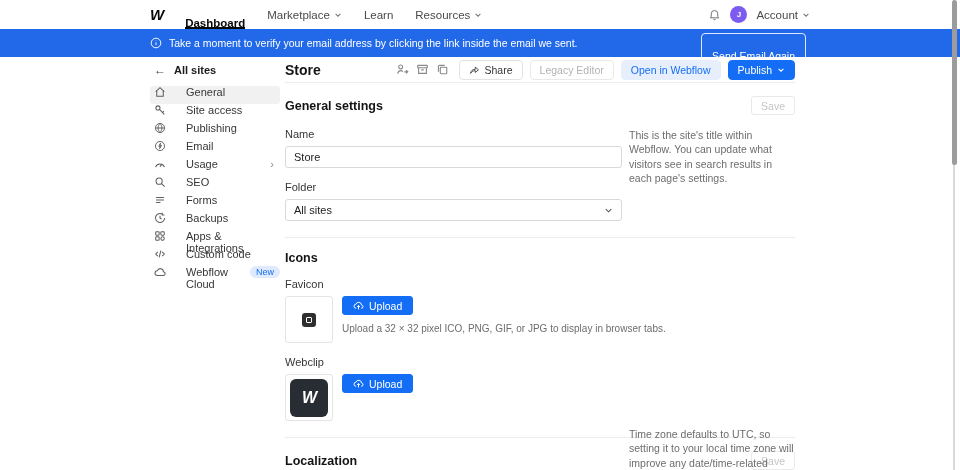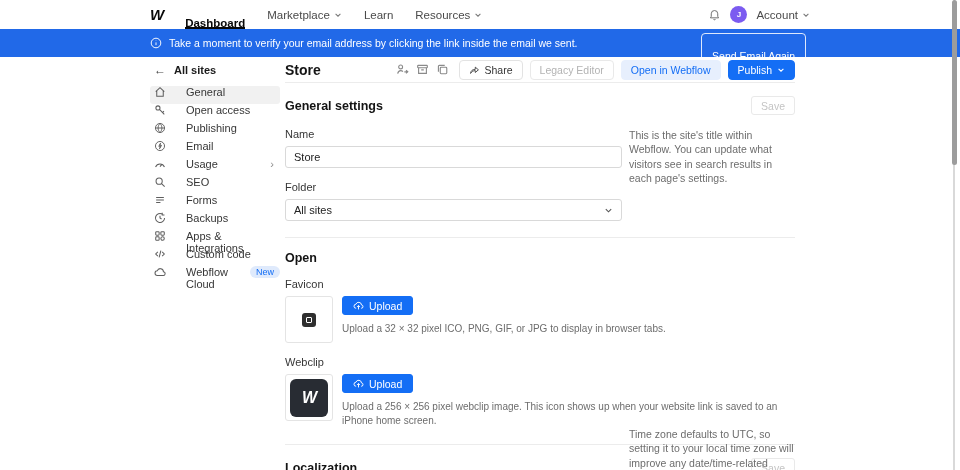--- a/index.html
+++ b/index.html
@@ -143,21 +143,21 @@
         <svg class="side-ico" viewBox="0 0 14 14" fill="none" stroke="currentColor" stroke-width="1.2">
             <path d="M2 6.5L7 2l5 4.5M3.2 5.8V12h7.6V5.8"></path>
           </svg>
         <span>General</span>
       </div>
       <div class="side-item">
         <svg class="side-ico" viewBox="0 0 14 14" fill="none" stroke="currentColor" stroke-width="1.2">
             <circle cx="4.6" cy="4.6" r="2.4"></circle>
             <path d="M6.4 6.4L12 12M10 10l1.6-1.6"></path>
           </svg>
-        <span>Open access</span>
+        <span>Site access</span>
       </div>
       <div class="side-item">
         <svg class="side-ico" viewBox="0 0 14 14" fill="none" stroke="currentColor" stroke-width="1.1">
             <circle cx="7" cy="7" r="5.3"></circle>
             <path d="M1.7 7h10.6M7 1.7c-3 3.2-3 7.4 0 10.6M7 1.7c3 3.2 3 7.4 0 10.6"></path>
           </svg>
         <span>Publishing</span>
       </div>
       <div class="side-item">
         <svg class="side-ico" viewBox="0 0 14 14" fill="none" stroke="currentColor" stroke-width="1.1">
@@ -269,21 +269,21 @@
       <span>All sites</span>
       <svg class="sel-chev" viewBox="0 0 10 10" fill="none" stroke="currentColor" stroke-width="1.2">
           <path d="M2 3.5l3 3 3-3"></path>
         </svg>
     </div>
 
     <div class="divider"></div>
 
     
     <div class="section-head">
-      <span class="section-title">Open</span>
+      <span class="section-title">Icons</span>
     </div>
 
     <div class="field-label">Favicon</div>
     <div class="icon-row">
       <div class="preview-box">
         <span class="fav-glyph">
             <span class="fav-glyph-inner"></span>
           </span>
       </div>
       <div>
@@ -304,21 +304,20 @@
         <span class="clip-glyph">W</span>
       </div>
       <div>
         <button class="upload-btn">
           <svg class="upload-ico" viewBox="0 0 14 14" fill="none" stroke="#fff" stroke-width="1.2">
               <path d="M4 10.5a2.6 2.6 0 0 1-.2-5.2 3.6 3.6 0 0 1 7 1A2.1 2.1 0 0 1 10.4 10.5"></path>
               <path d="M7 12V7.2M5.2 8.8L7 7l1.8 1.8"></path>
             </svg>
           <span>Upload</span>
         </button>
-        <div class="upload-help">Upload a 256 × 256 pixel webclip image. This icon shows up when your website link is saved to an iPhone home screen.</div>
       </div>
     </div>
 
     <div class="divider"></div>
 
     
     <div class="section-head">
       <span class="section-title">Localization</span>
       <button class="save-btn">Save</button>
     </div>

